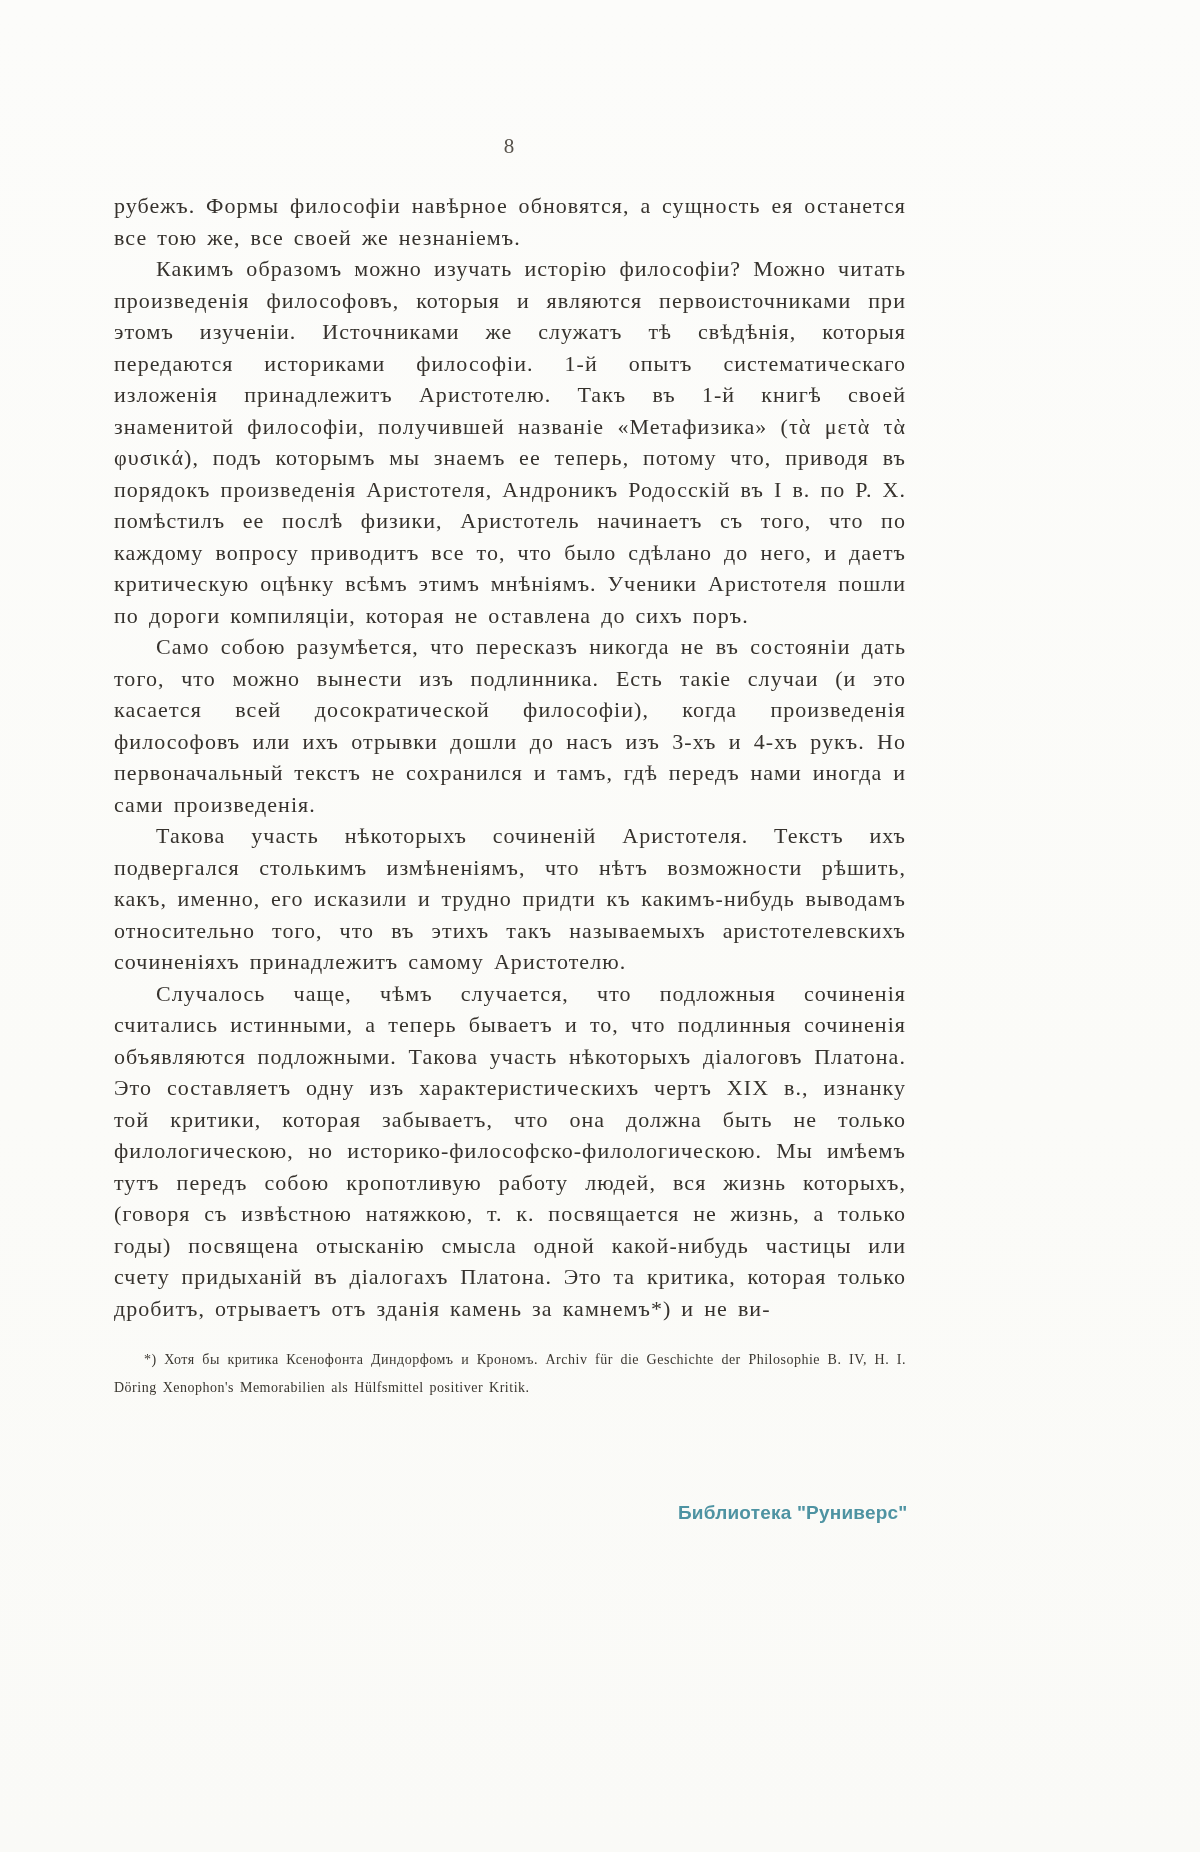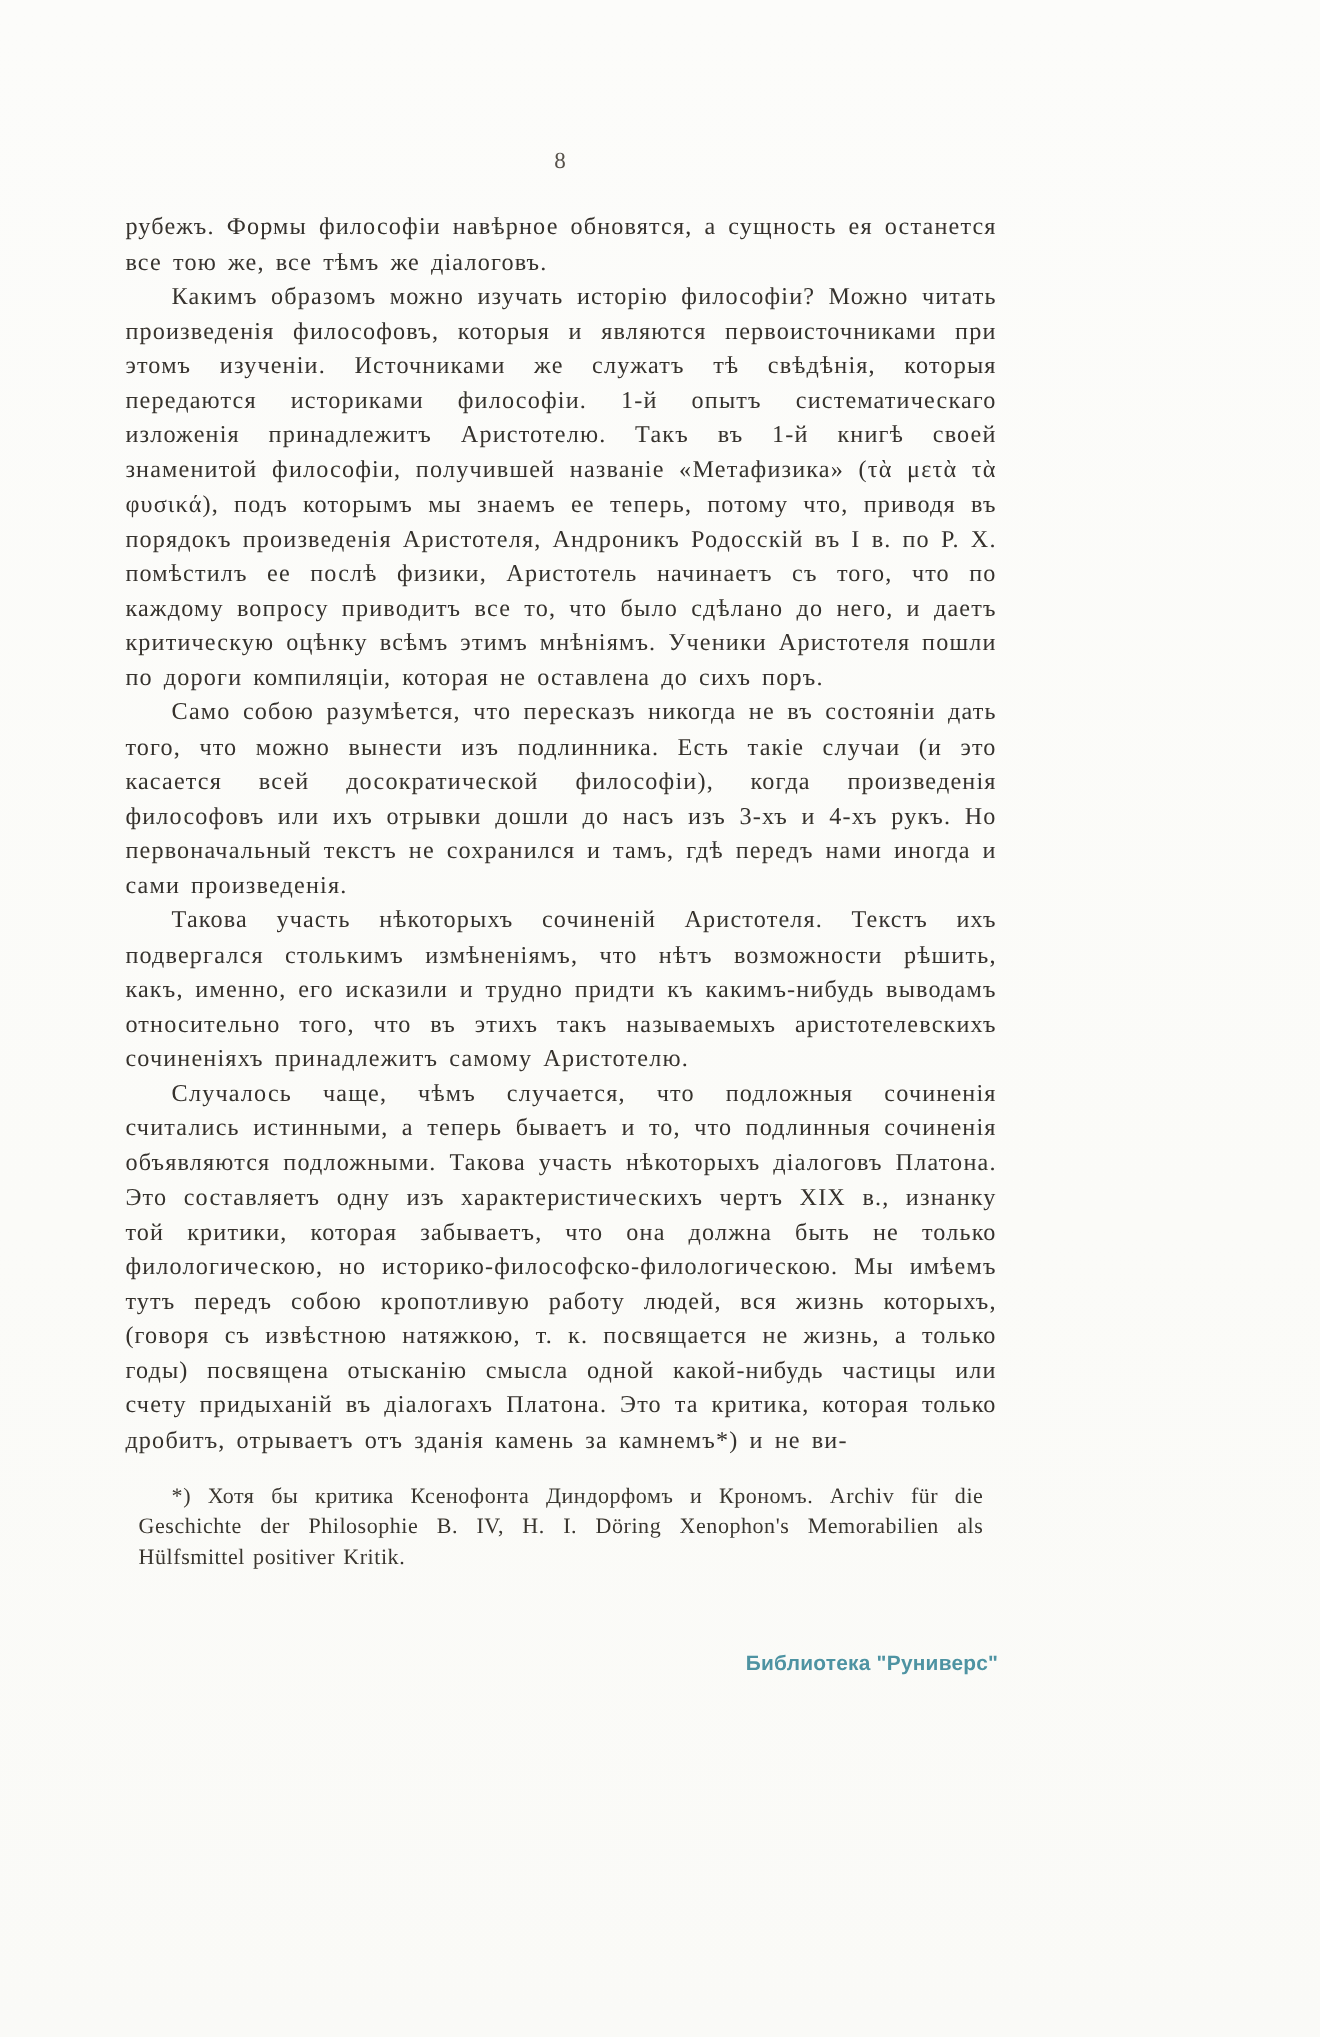--- a/index.html
+++ b/index.html
@@ -31,23 +31,23 @@
     font-size: 22px;
     line-height: 31.5px;
     letter-spacing: 1.05px;
     word-spacing: 3.5px;
   }
   .para { margin: 0; text-indent: 42px; }
   .para.first { text-indent: 0; }
   .run { }
   .italic { }
   .footnote {
-    margin: 12px;
+    margin: 0;
     margin-top: 22px;
-    font-size: 20px;
+    font-size: 14px;
     line-height: 28px;
     letter-spacing: 0.5px;
     word-spacing: 2px;
     text-indent: 30px;
     text-align: justify;
     color: #3a362f;
   }
   .watermark {
     position: absolute;
     top: 1502px;
@@ -62,21 +62,21 @@
 </style>
 </head>
 <body>
 
 <div class="page">
 
   <div class="page-number">8</div>
 
   <div class="text-block">
 
-    <p class="para first"><span class="run">рубежъ. Формы философіи навѣрное обновятся, а сущность ея останется все тою же, все тѣмъ же діалоговъ.</span></p>
+    <p class="para first"><span class="run">рубежъ. Формы философіи навѣрное обновятся, а сущность ея останется все тою же, все своей же незнаніемъ.</span></p>
 
     <p class="para"><span class="run">Какимъ образомъ можно изучать исторію философіи? Можно читать произведенія философовъ, которыя и являются </span><span class="run italic">первоисточниками</span><span class="run"> при этомъ изученіи. </span><span class="run italic">Источниками же</span><span class="run"> служатъ тѣ свѣдѣнія, которыя передаются историками философіи. 1-й опытъ систематическаго изложенія принадлежитъ Аристотелю. Такъ въ 1-й книгѣ своей знаменитой философіи, получившей названіе «Метафизика» (</span><span class="run italic">τὰ μετὰ τὰ φυσικά</span><span class="run">), подъ которымъ мы знаемъ ее теперь, потому что, приводя въ порядокъ произведенія Аристотеля, Андроникъ Родосскій въ I в. по Р. X. помѣстилъ ее послѣ физики, Аристотель начинаетъ съ того, что по каждому вопросу приводитъ все то, что было сдѣлано до него, и даетъ критическую оцѣнку всѣмъ этимъ мнѣніямъ. Ученики Аристотеля пошли по дороги компиляціи, которая не оставлена до сихъ поръ.</span></p>
 
     <p class="para"><span class="run">Само собою разумѣется, что пересказъ никогда не въ состояніи дать того, что можно вынести изъ подлинника. Есть такіе случаи (и это касается всей досократической философіи), когда произведенія философовъ или ихъ отрывки дошли до насъ изъ 3-хъ и 4-хъ рукъ. Но первоначальный текстъ не сохранился и тамъ, гдѣ передъ нами иногда и сами произведенія.</span></p>
 
     <p class="para"><span class="run">Такова участь нѣкоторыхъ сочиненій Аристотеля. Текстъ ихъ подвергался столькимъ измѣненіямъ, что нѣтъ возможности рѣшить, какъ, именно, его исказили и трудно придти къ какимъ-нибудь выводамъ относительно того, </span><span class="run italic">что</span><span class="run"> въ этихъ такъ называемыхъ аристотелевскихъ сочиненіяхъ принадлежитъ самому Аристотелю.</span></p>
 
     <p class="para"><span class="run">Случалось чаще, чѣмъ случается, что подложныя сочиненія считались истинными, а теперь бываетъ и то, что подлинныя сочиненія объявляются подложными. Такова участь нѣкоторыхъ діалоговъ Платона. Это составляетъ одну изъ характеристическихъ чертъ XIX в., изнанку той критики, которая забываетъ, что она должна быть не только филологическою, но историко-философско-филологическою. Мы имѣемъ тутъ передъ собою кропотливую работу людей, вся жизнь которыхъ, (говоря съ извѣстною натяжкою, т. к. посвящается не жизнь, а только годы) посвящена отысканію смысла одной какой-нибудь частицы или счету придыханій въ діалогахъ Платона. Это та критика, которая только дробитъ, отрываетъ отъ зданія камень за камнемъ*) и не ви-</span></p>
 
     <p class="footnote"><span class="run">*) Хотя бы критика Ксенофонта Диндорфомъ и Крономъ. Archiv für die Geschichte der Philosophie B. IV, H. I. Döring Xenophon's Memorabilien als Hülfsmittel positiver Kritik.</span></p>

